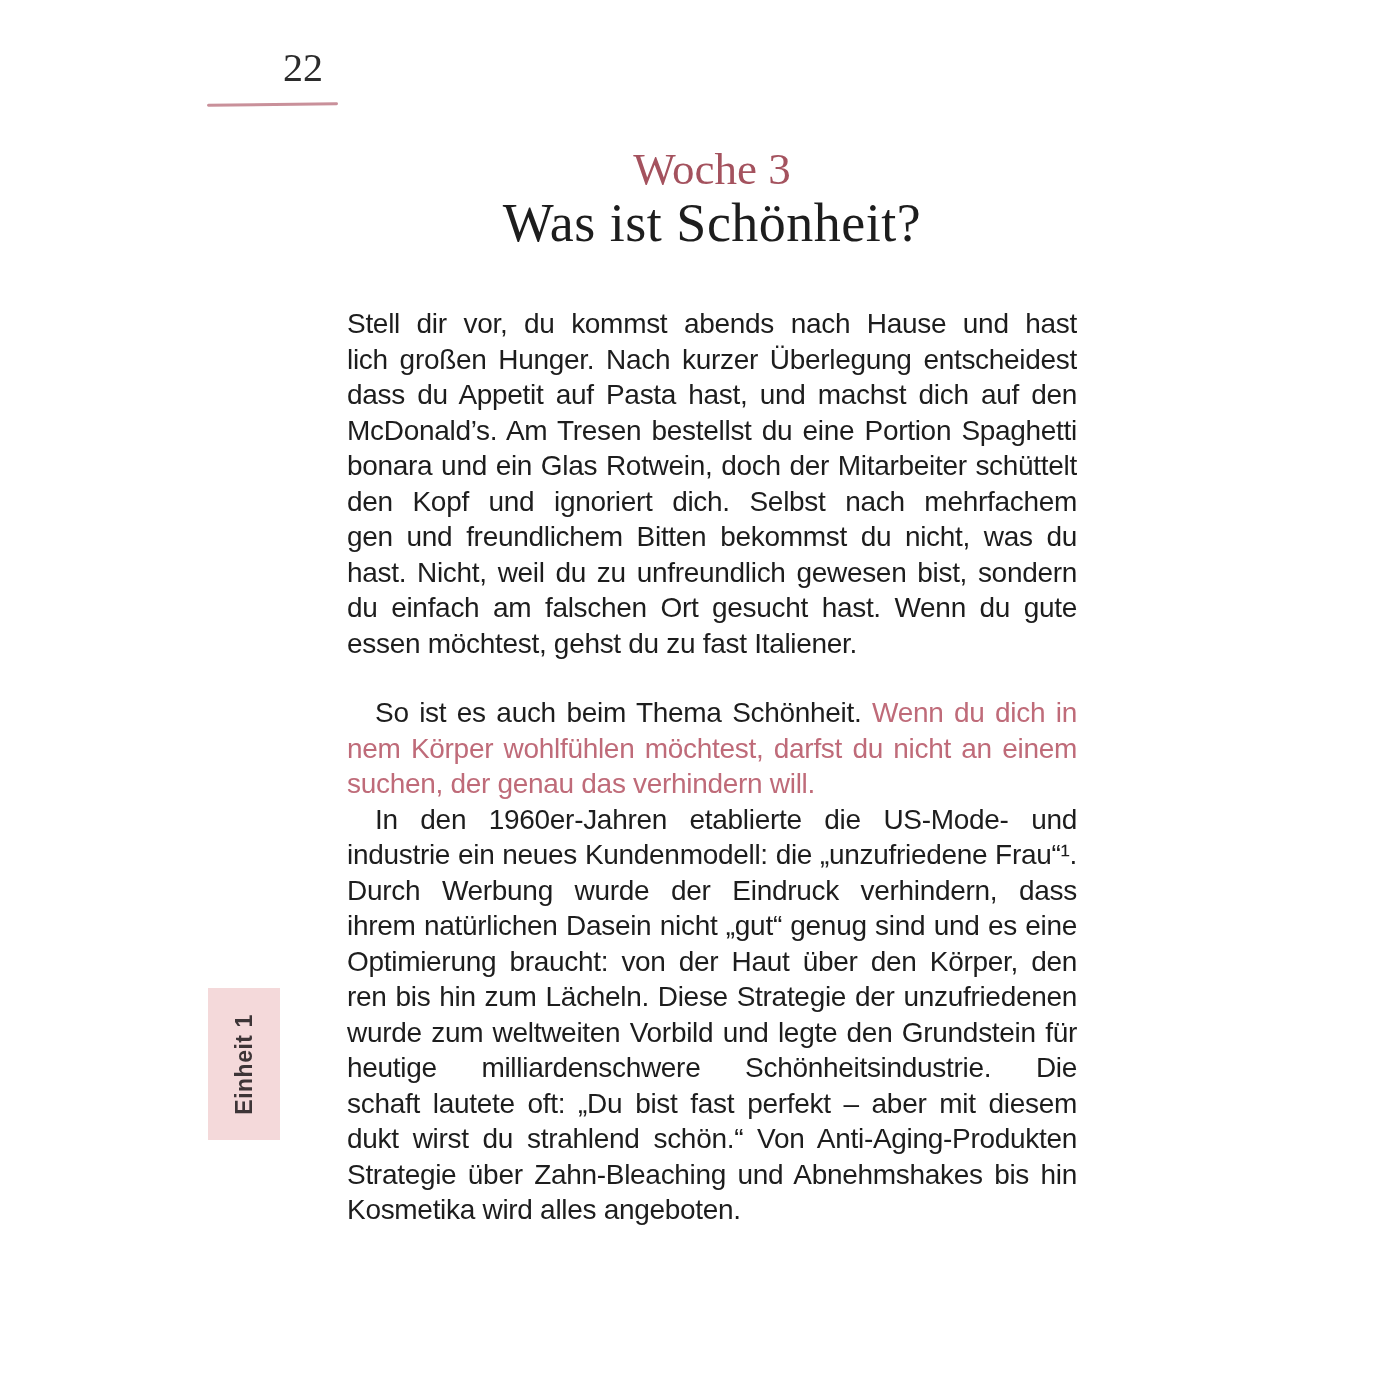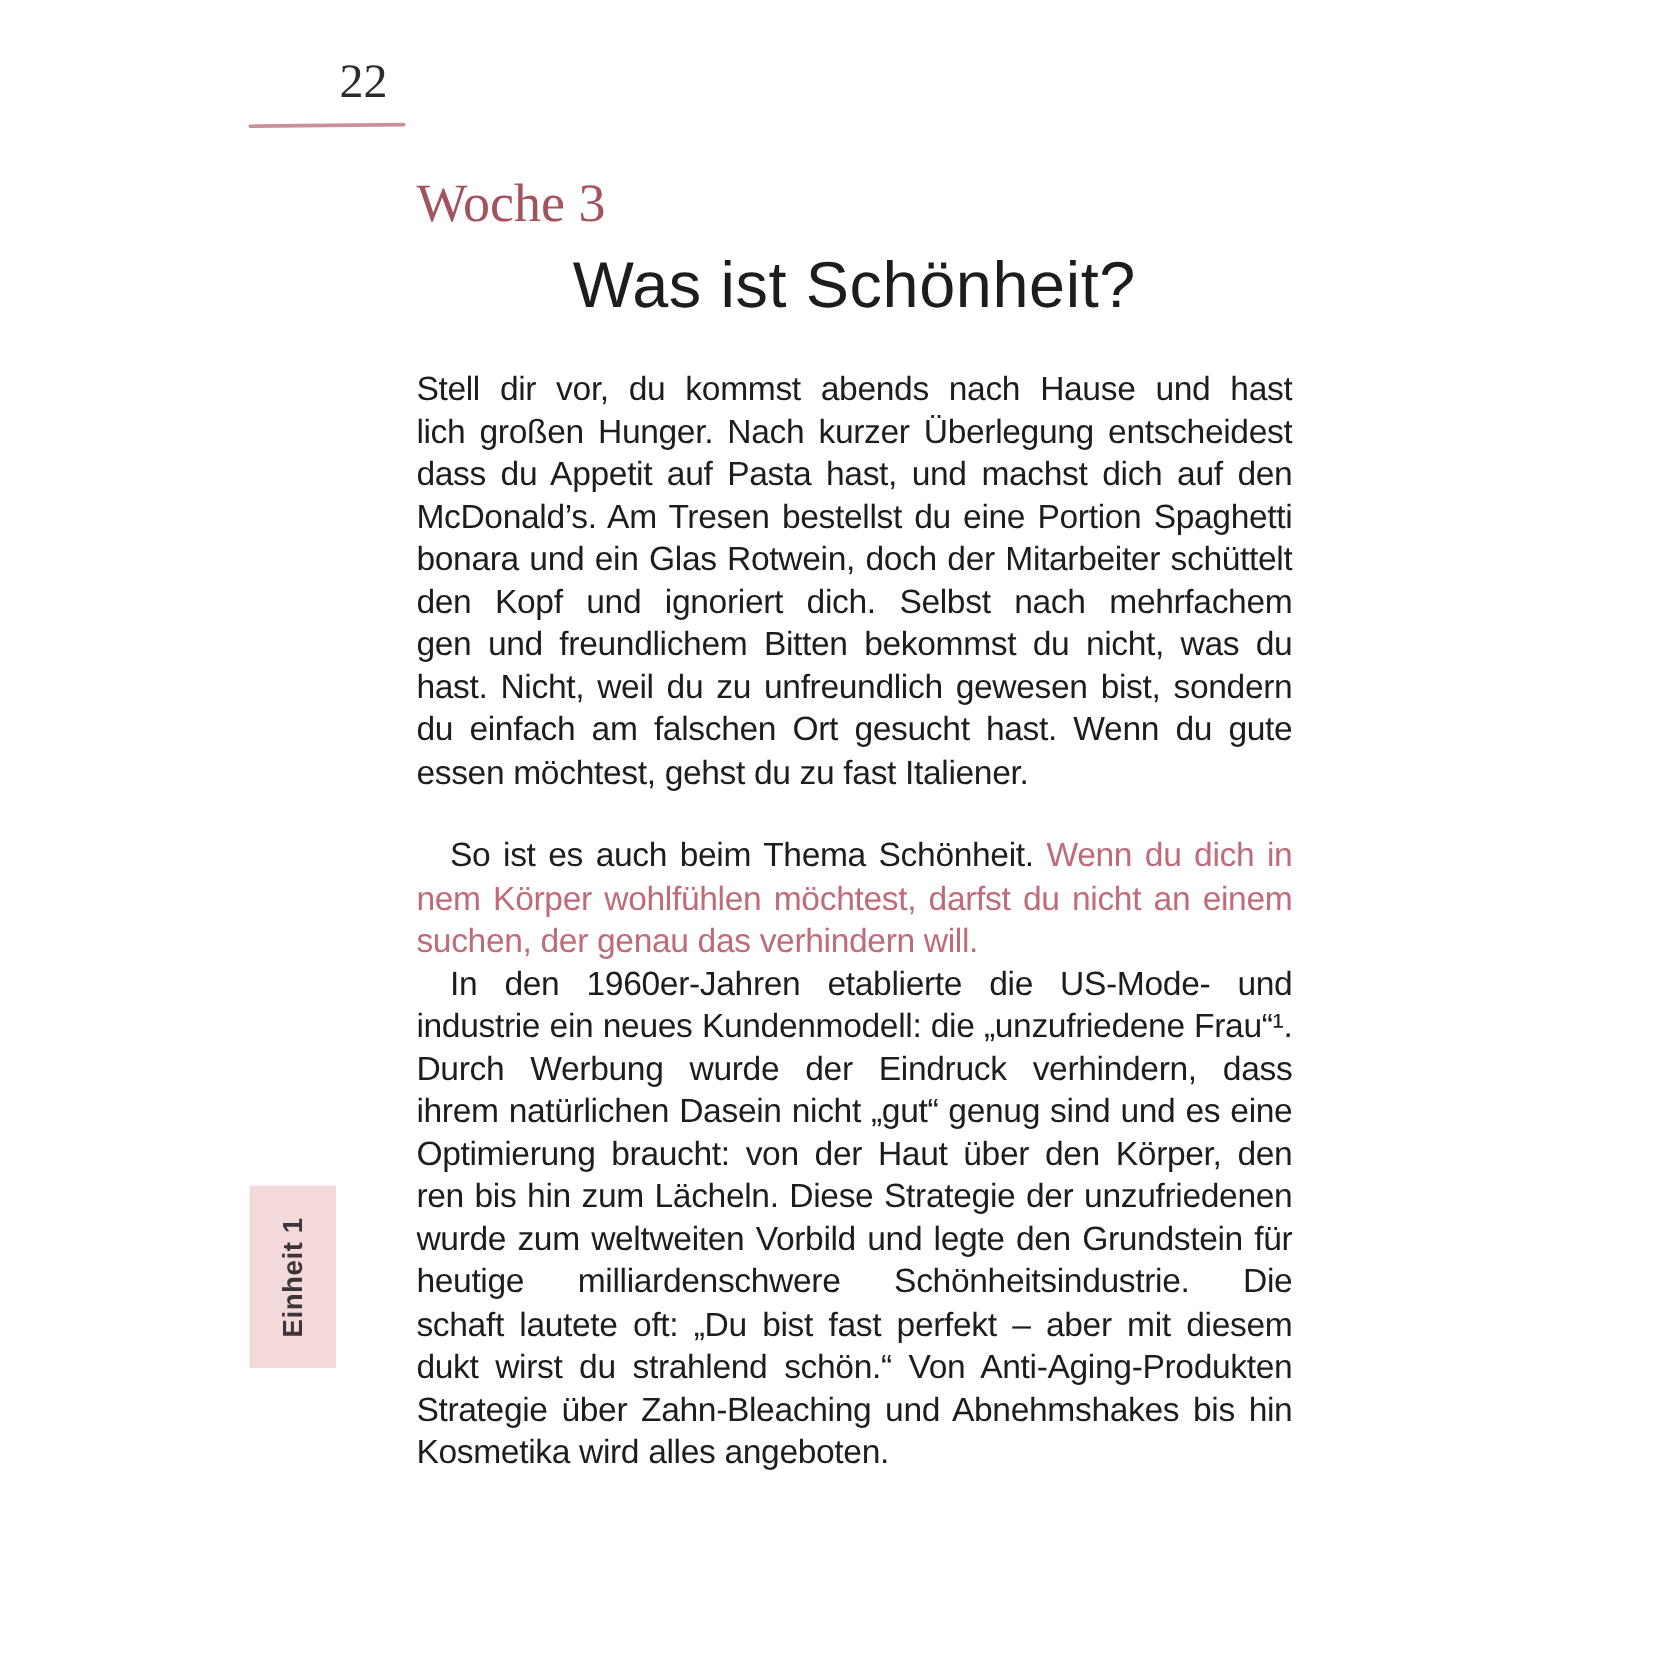--- a/index.html
+++ b/index.html
@@ -29,30 +29,31 @@
     background: #c9909a;
     transform: rotate(-0.6deg);
     border-radius: 2px;
   }
 
   
   .kicker {
     position: absolute;
     left: 347px; top: 143px;
     width: 730px;
+    text-align: center;
     font-family: "Liberation Serif", serif;
     font-size: 45px;
     color: #a4525e;
   }
   .title {
     position: absolute;
-    left: 307px; top: 207px;
+    left: 307px; top: 192px;
     width: 810px;
     text-align: center;
-    font-family: Liberation Sans, sans-serif;
+    font-family: Liberation Serif, serif;
     font-size: 54px;
     letter-spacing: 0.5px;
     color: #1d1d1d;
   }
 
   
   .body-text {
     position: absolute;
     left: 347px; top: 306px;
     width: 730px;

